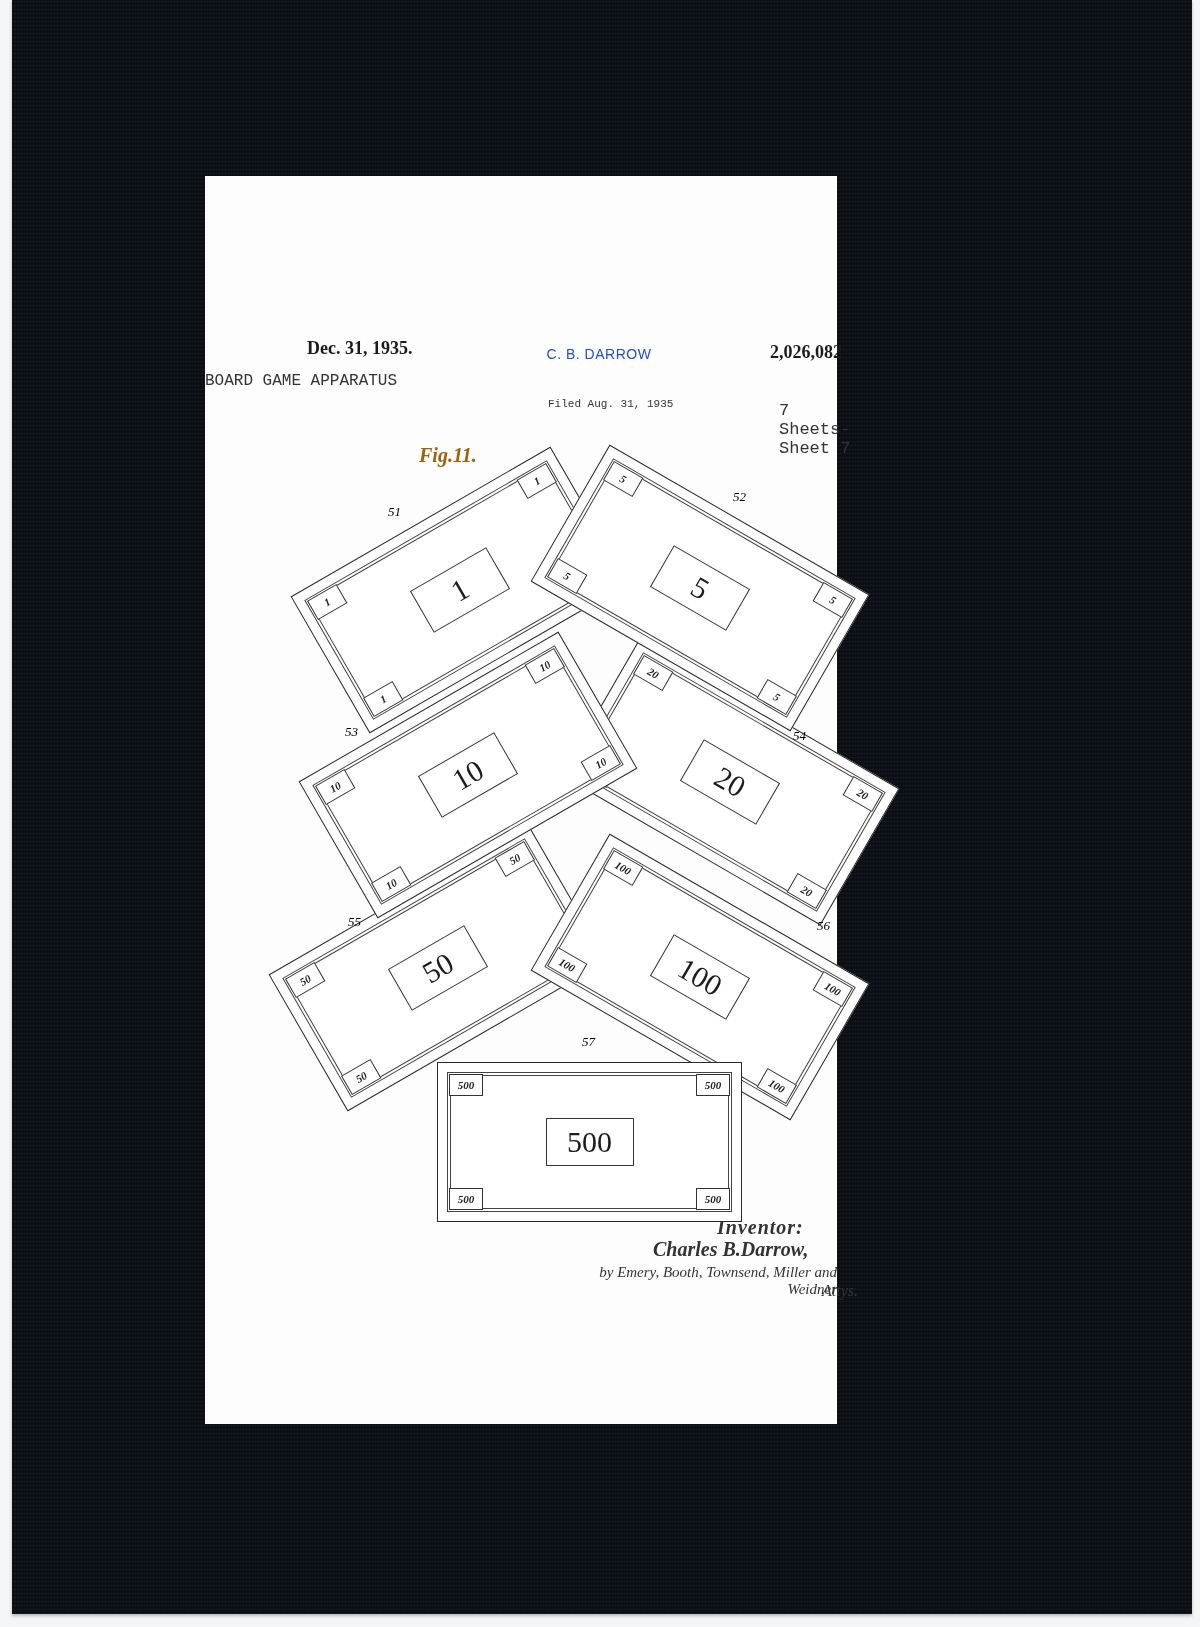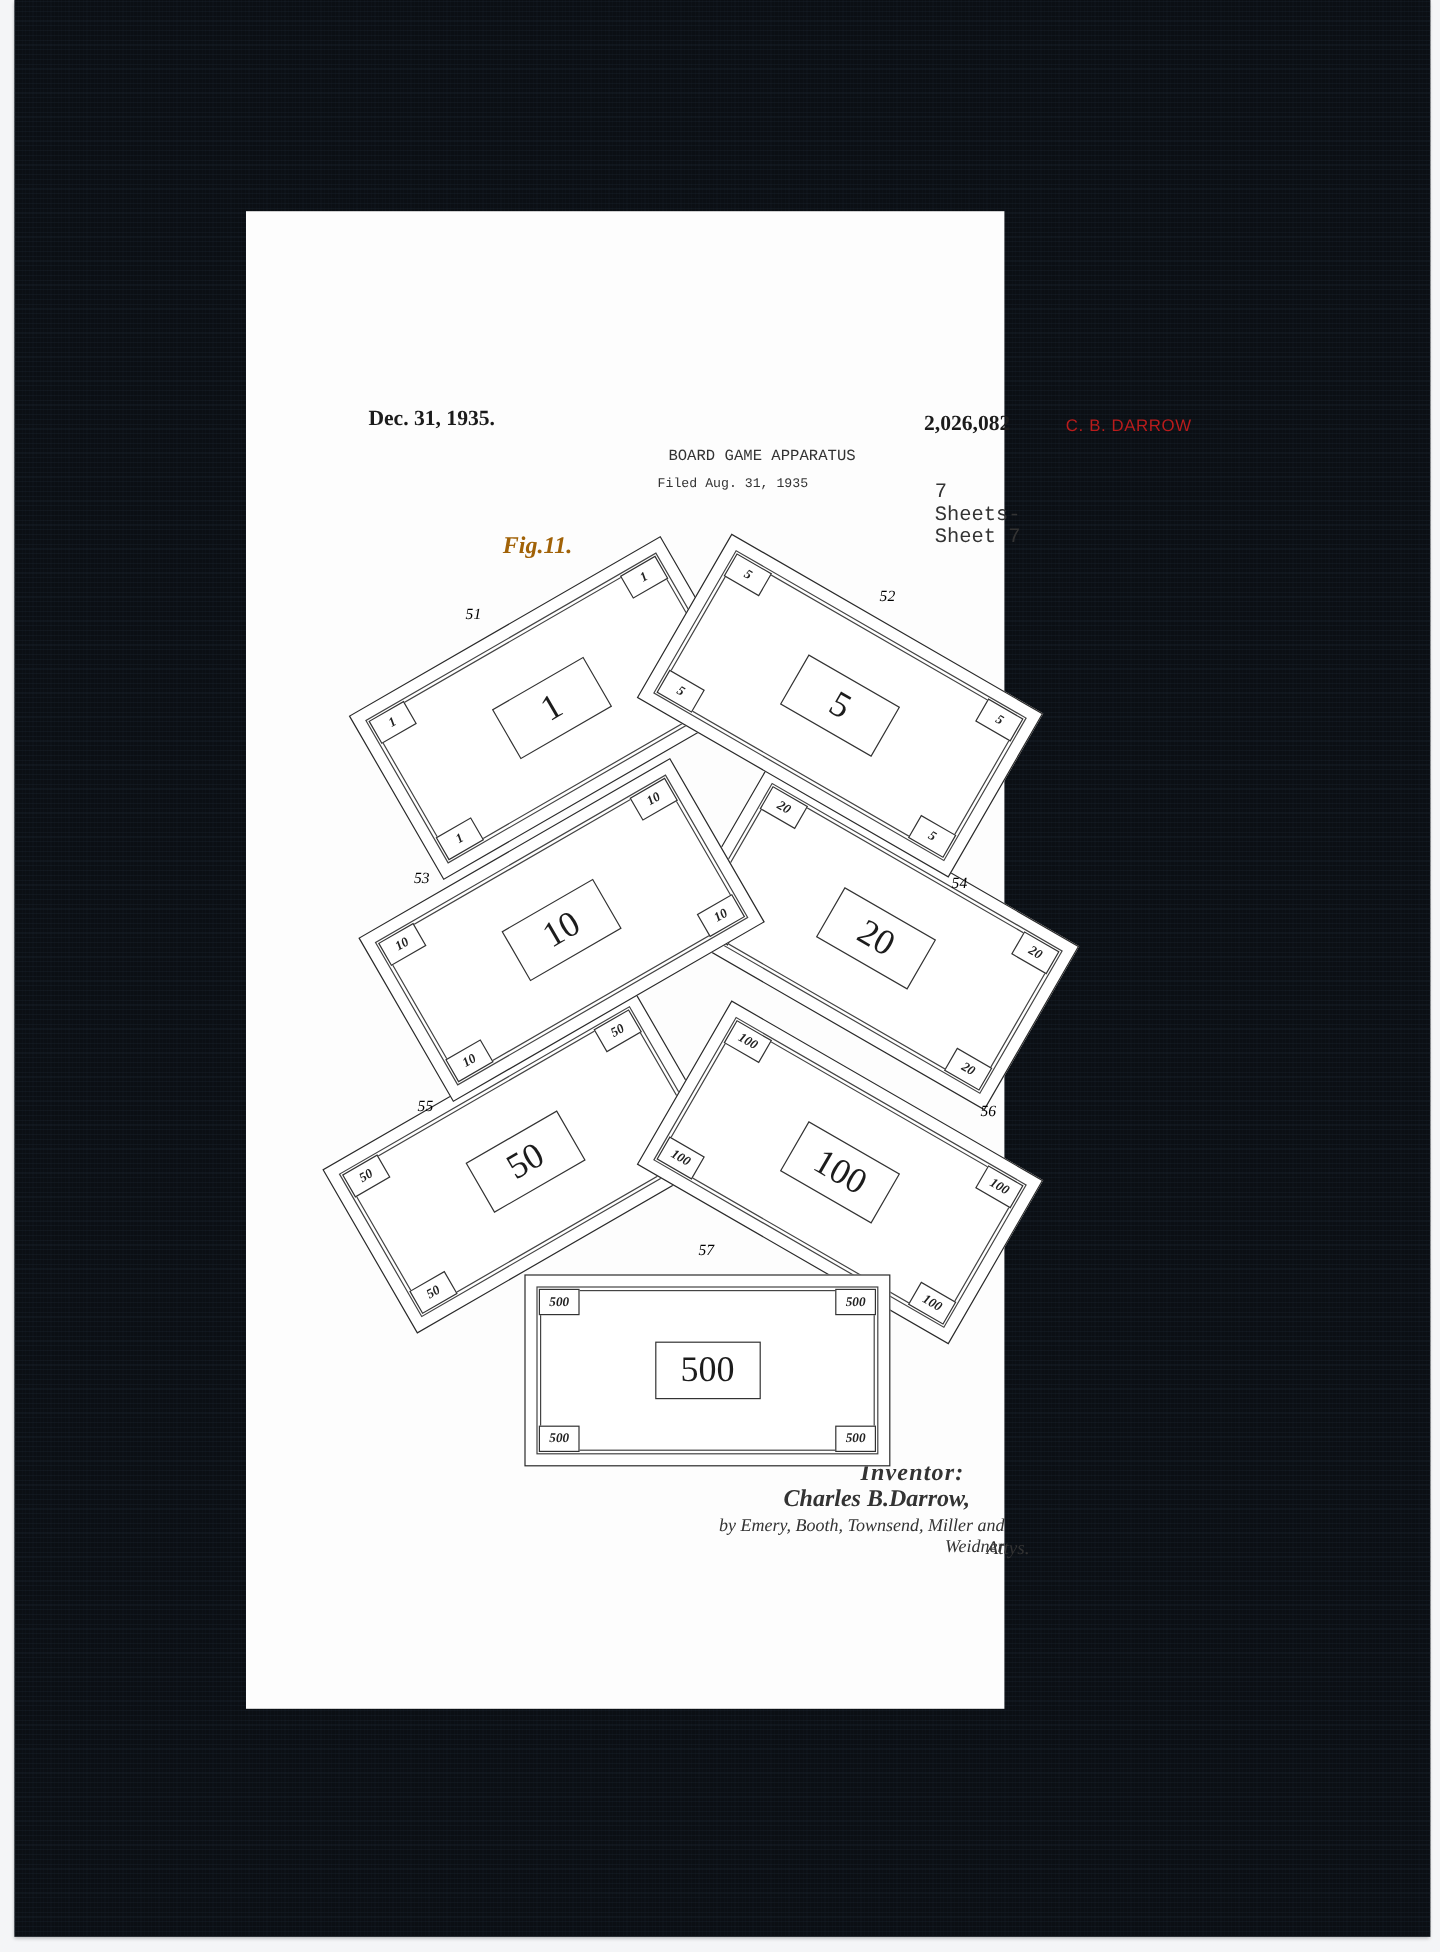--- a/index.html
+++ b/index.html
@@ -15,23 +15,23 @@
         repeating-linear-gradient(0deg, rgba(40,55,70,0.18) 0px, rgba(40,55,70,0.18) 1px, transparent 1px, transparent 4px),
         repeating-linear-gradient(90deg, rgba(30,40,55,0.12) 0px, rgba(30,40,55,0.12) 1px, transparent 1px, transparent 3px);
       box-shadow: 0 2px 3px rgba(0,0,0,0.25);
     }
     .sheet {
       position: absolute; left: 205px; top: 176px; width: 632px; height: 1248px;
       background: #fdfdfd;
     }
     
     .hdr-date { position: absolute; left: 102px; top: 162px; font-size: 18px; font-weight: bold; color: #1b1b1b; }
-    .hdr-name { position: absolute; left: 0; width: 788px; top: 170px; text-align: right; font-family: "Liberation Sans", sans-serif; font-size: 14px; color: #b91c1c; letter-spacing: 0.5px; }
+    .hdr-name { position: absolute; left: 0; width: 788px; top: 170px; text-align: center; font-family: "Liberation Sans", sans-serif; font-size: 14px; color: #1d4ed8; letter-spacing: 0.5px; }
     .hdr-patent { position: absolute; left: 565px; top: 166px; font-size: 18px; font-weight: bold; color: #1b1b1b; }
-    .hdr-title { position: absolute; left: 0; width: 788px; top: 196px; text-align: center; font-family: "Liberation Mono", monospace; font-size: 13px; color: #333; margin-left: 36px; }
+    .hdr-title { position: absolute; left: 0; width: 788px; top: 196px; text-align: left; font-family: "Liberation Mono", monospace; font-size: 16px; color: #333; }
     .hdr-filed { position: absolute; left: 343px; top: 222px; font-family: "Liberation Mono", monospace; font-size: 11px; color: #333; }
     .hdr-sheets { position: absolute; left: 558px; top: 225px; font-family: "Liberation Mono", monospace; font-size: 17px; color: #333; margin-left: 16px; }
     .fig-label { position: absolute; left: 214px; top: 268px; font-size: 20px; font-style: italic; font-weight: bold; color: #a16207; }
 
     
     .bill {
       position: absolute; width: 300px; height: 158px;
       background: #fff; border: 1.5px solid #2a2a2a; box-sizing: border-box;
     }
     .bill .inner {

